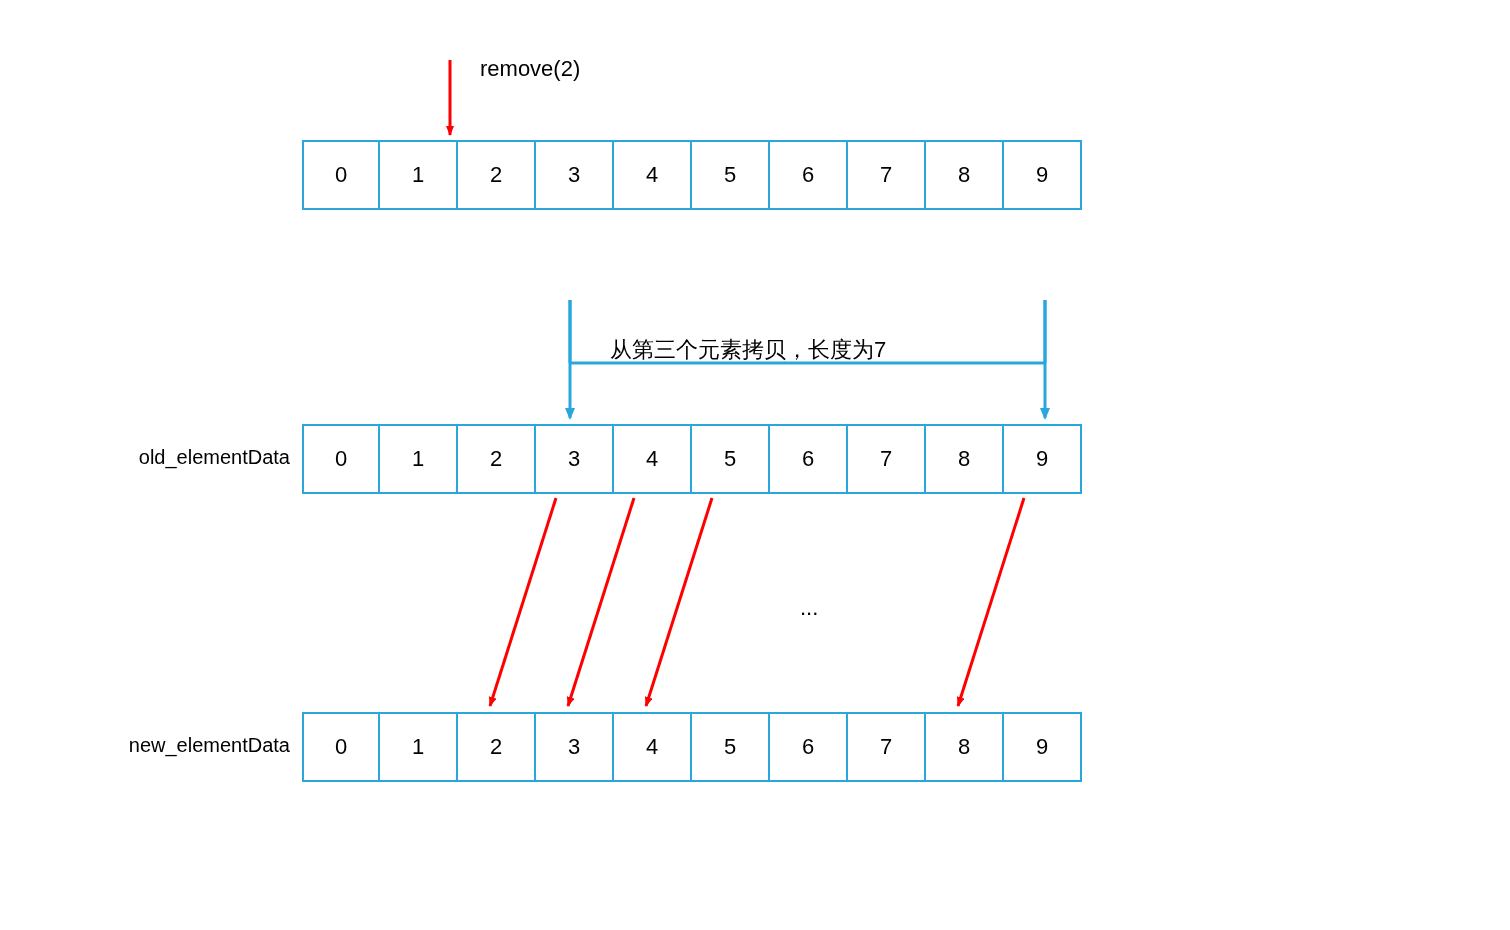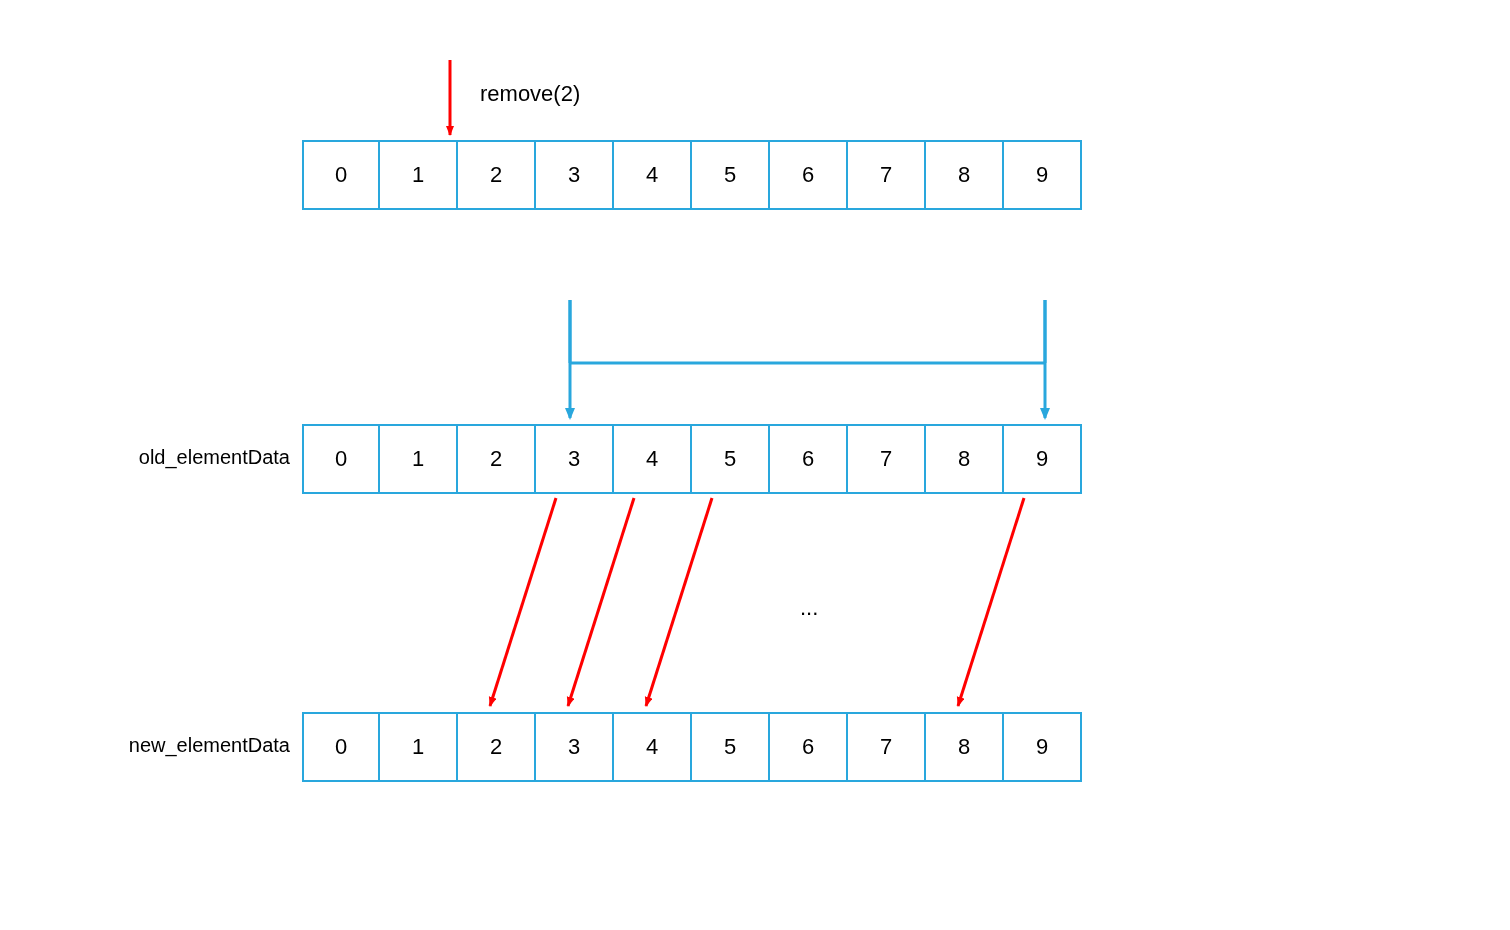--- a/index.html
+++ b/index.html
@@ -35,21 +35,20 @@
   .label {
     position: absolute;
     font-size: 20px;
     color: #000;
     text-align: right;
   }
   .caption {
     position: absolute;
     font-size: 22px;
     color: #000;
-    margin-top: 25px;
   }
   .ellipsis {
     position: absolute;
     font-size: 22px;
     color: #000;
   }
 </style>
 </head>
 <body>
 
@@ -89,20 +88,21 @@
     <div class="cell">2</div>
     <div class="cell">3</div>
     <div class="cell">4</div>
     <div class="cell">5</div>
     <div class="cell">6</div>
     <div class="cell">7</div>
     <div class="cell">8</div>
     <div class="cell">9</div>
   </div>
 
+  <div class="caption" style="left:610px; top:335px;">从第三个元素拷贝，长度为7</div>
 
   <div class="label" style="left:95px; top:446px; width:195px;">old_elementData</div>
   <div class="array" style="left:302px; top:424px;">
     <div class="cell">0</div>
     <div class="cell">1</div>
     <div class="cell">2</div>
     <div class="cell">3</div>
     <div class="cell">4</div>
     <div class="cell">5</div>
     <div class="cell">6</div>

